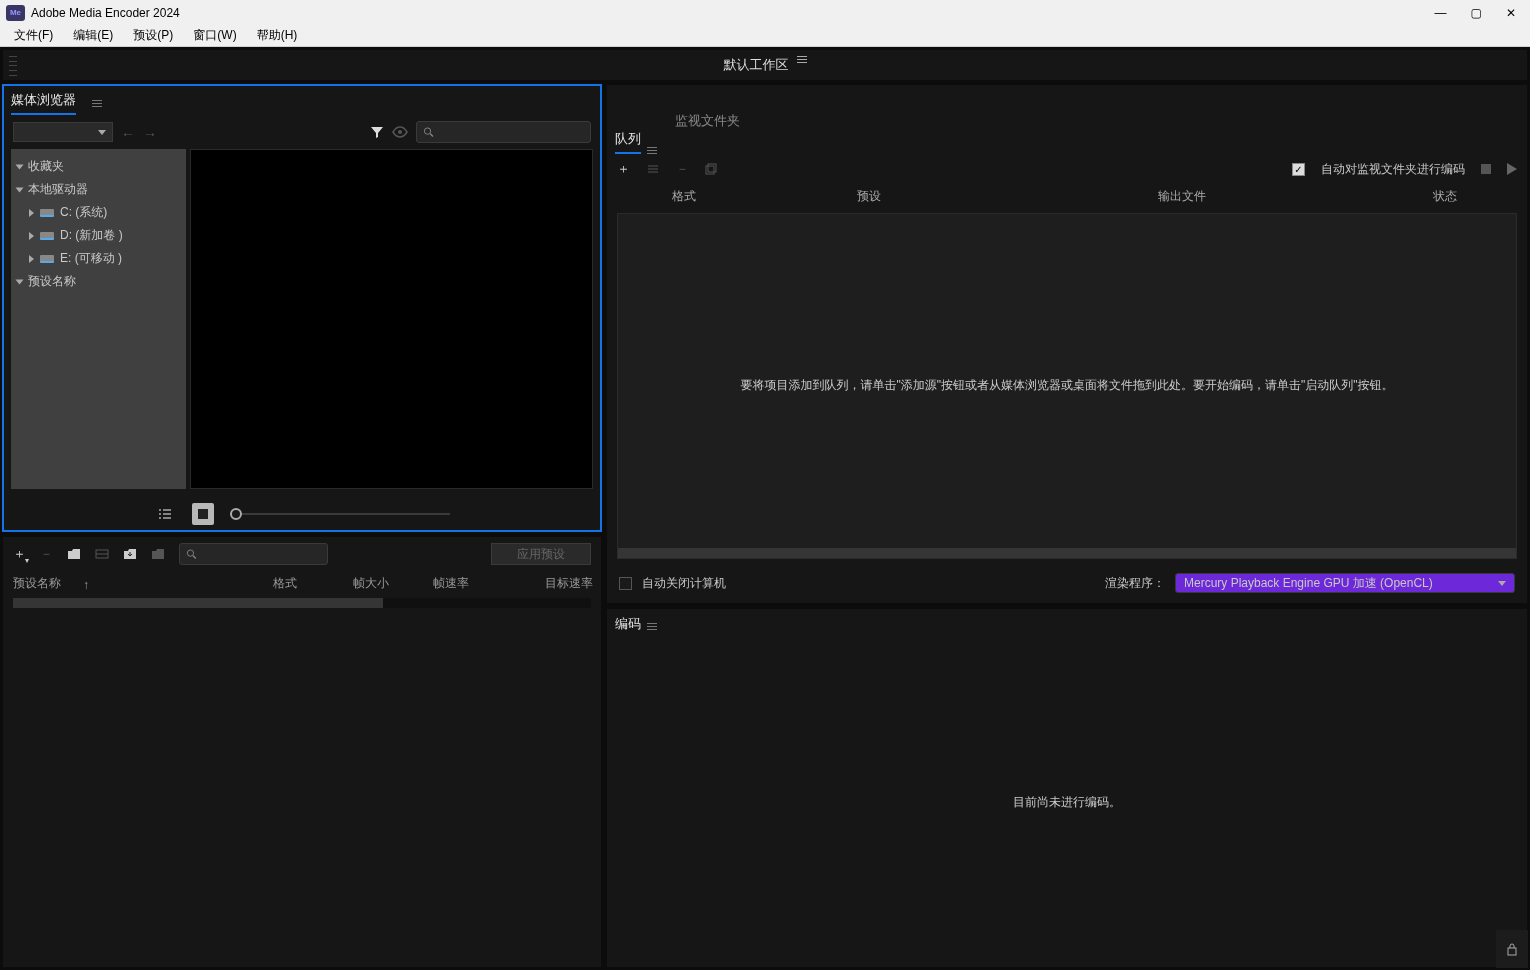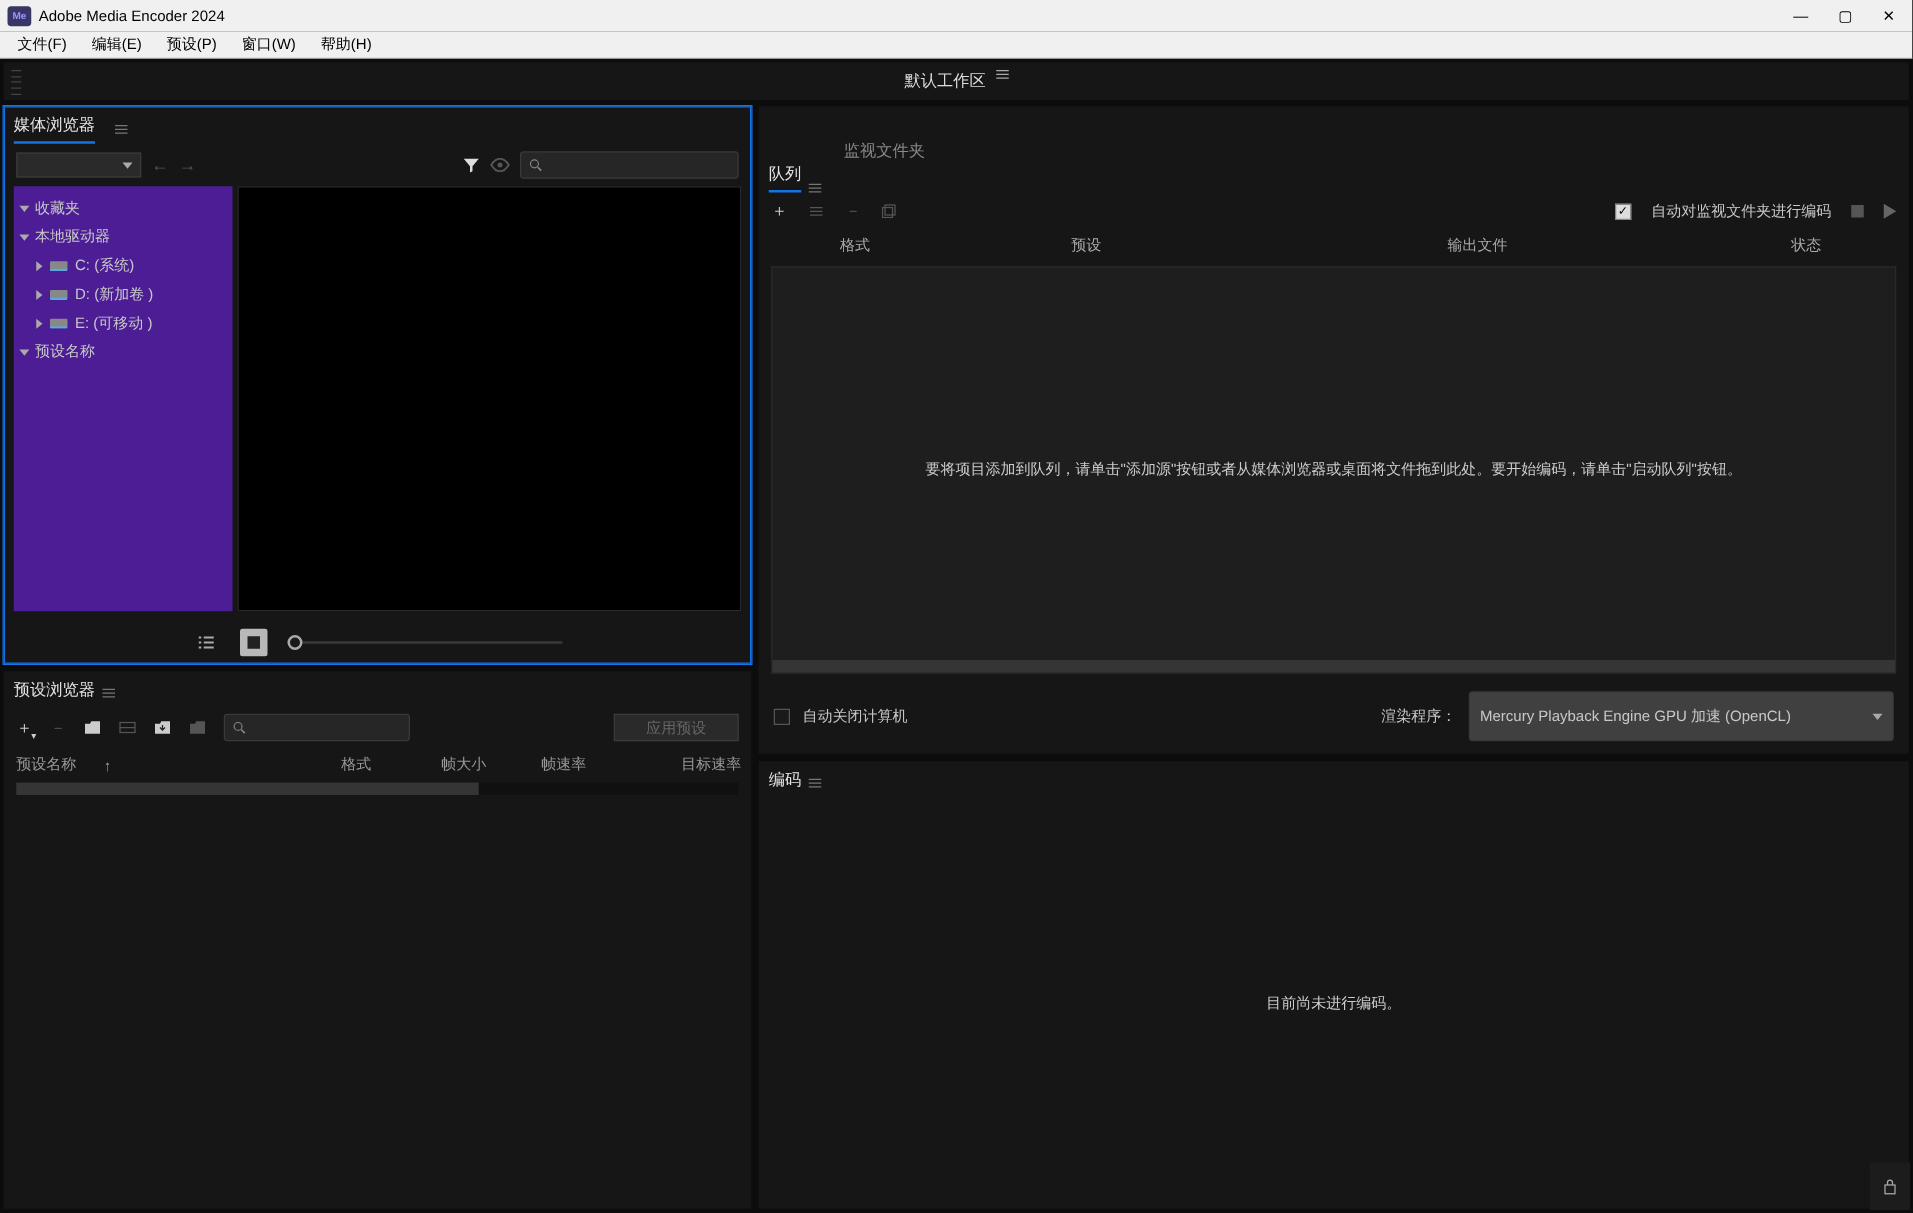--- a/index.html
+++ b/index.html
@@ -44,21 +44,21 @@
 .mb-toolbar { display:flex; align-items:center; padding:6px 10px; gap:8px; }
 .dropdown-empty { width:100px; height:20px; background:#2a2a2a; border:1px solid #3a3a3a; display:flex; align-items:center; justify-content:flex-end; padding:0 6px;}
 .chev-down { width:0; height:0; border-left:4px solid transparent; border-right:4px solid transparent; border-top:5px solid #aaa;}
 .nav-arrow { color:#555; font-size:14px; cursor:pointer; }
 .spacer { flex:1; }
 .filter-icon, .eye-icon { color:#aaa; font-size:14px; cursor:pointer; }
 .eye-icon { color:#555; }
 .search-input { flex:1; max-width:175px; height:22px; background:#262626; border:1px solid #3a3a3a; border-radius:3px; display:flex; align-items:center; padding:0 6px; gap:4px; color:#aaa;}
 .search-input input { background:transparent; border:none; outline:none; color:#ccc; width:100%; font-size:11px;}
 .mb-body { flex:1; display:flex; padding:0 8px 8px 8px; gap:4px; min-height:0;}
-.tree { width:175px; background:#4c1d95; padding:6px 4px; overflow:auto;}
+.tree { width:175px; background:#404040; padding:6px 4px; overflow:auto;}
 .tree-item { display:flex; align-items:center; gap:4px; padding:3px 2px; cursor:pointer; white-space:nowrap;}
 .tree-item.l1 { padding-left:2px;}
 .tree-item.l2 { padding-left:14px;}
 .tree-caret { width:0; height:0; border-top:4px solid transparent; border-bottom:4px solid transparent; border-left:5px solid #aaa; margin-right:2px;}
 .tree-caret.down { transform:rotate(90deg);}
 .drive-ico { width:14px; height:8px; background:#888; border-radius:1px; margin-right:2px; border-bottom: 2px solid #5aa9e6;}
 .content-area { flex:1; background:#000; border:1px solid #2a2a2a;}
 .mb-bottom { height:34px; display:flex; align-items:center; justify-content:center; gap:16px; padding:0 10px;}
 .view-btn { width:22px; height:22px; display:flex; align-items:center; justify-content:center; cursor:pointer; border-radius:2px;}
 .view-btn.selected { background:#b8b8b8; color:#000;}
@@ -89,21 +89,21 @@
 .q-checkbox { width:13px; height:13px; background:#ddd; border:1px solid #888; display:flex; align-items:center; justify-content:center; color:#000; font-size:10px;}
 .q-checkbox.unchecked { background:#1a1a1a; border:1px solid #555;}
 .q-stop { width:10px; height:10px; background:#555;}
 .q-play { width:0; height:0; border-top:6px solid transparent; border-bottom:6px solid transparent; border-left:10px solid #666; cursor:pointer;}
 .q-header { display:flex; padding:4px 12px; color:#aaa; }
 .q-hcol { flex:1; text-align:center;}
 .q-body { flex:1; margin:4px 10px 8px 10px; background:#1e1e1e; border:1px solid #2a2a2a; display:flex; align-items:center; justify-content:center; padding:0 30px; text-align:center; color:#ccc; font-size:12px; line-height:1.8; position:relative;}
 .q-body-scrollfoot { position:absolute; bottom:0; left:0; right:0; height:10px; background:#101010;}
 .q-body-scrollfoot div { width:100%; height:100%; background:#353535; }
 .q-footer { display:flex; align-items:center; padding:6px 12px 10px 12px; gap:10px;}
-.render-select { flex:0 0 340px; height:40px; background:#404040; border:1px solid #383838; border-radius:3px; display:flex; align-items:center; justify-content:space-between; padding:0 8px; cursor:pointer;}
+.render-select { flex:0 0 340px; height:20px; background:#6d28d9; border:1px solid #383838; border-radius:3px; display:flex; align-items:center; justify-content:space-between; padding:0 8px; cursor:pointer;}
 
 
 .enc-body { flex:1; display:flex; align-items:center; justify-content:center; color:#ccc;}
 
 
 .lock-corner { position:absolute; right:2px; bottom:2px; width:32px; height:38px; background:#1c1c1c; display:flex; align-items:center; justify-content:center; color:#888;}
 
 svg { display:block; }
 </style>
 </head>
@@ -240,30 +240,20 @@
                 <rect x="1" y="1" width="10" height="10" fill="#222"></rect>
               </svg>
           </div>
           <div class="slider">
               <div class="slider-thumb"></div>
             </div>
         </div>
       </div>
 
       <div class="panel" style="flex:1;">
-        <div class="panel-tabs">
-          <div style="display:flex; align-items:center; gap:4px;">
-            <span class="tab active" style="border-bottom:none; color:#e6e6e6;">预设浏览器</span>
-            <div class="tab-menu">
-                <div></div>
-                <div></div>
-                <div></div>
-              </div>
-          </div>
-        </div>
         <div class="pb-toolbar">
           <span class="tool-ico">＋<span class="plus-badge">▾</span></span>
           <span class="tool-ico disabled">－</span>
           <span class="tool-ico">
               <svg width="14" height="12" viewBox="0 0 14 12">
                 <path d="M1 3 L5 3 L6 1 L13 1 L13 11 L1 11 Z" fill="#ccc"></path>
               </svg>
             </span>
           <span class="tool-ico disabled">
               <svg width="14" height="12" viewBox="0 0 14 12">

